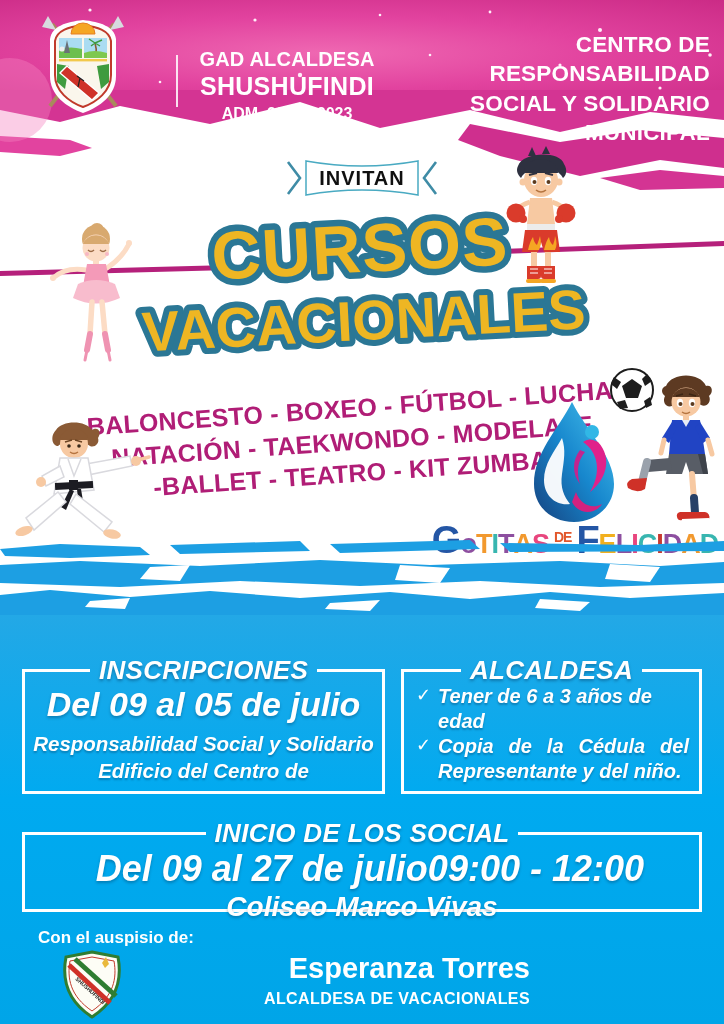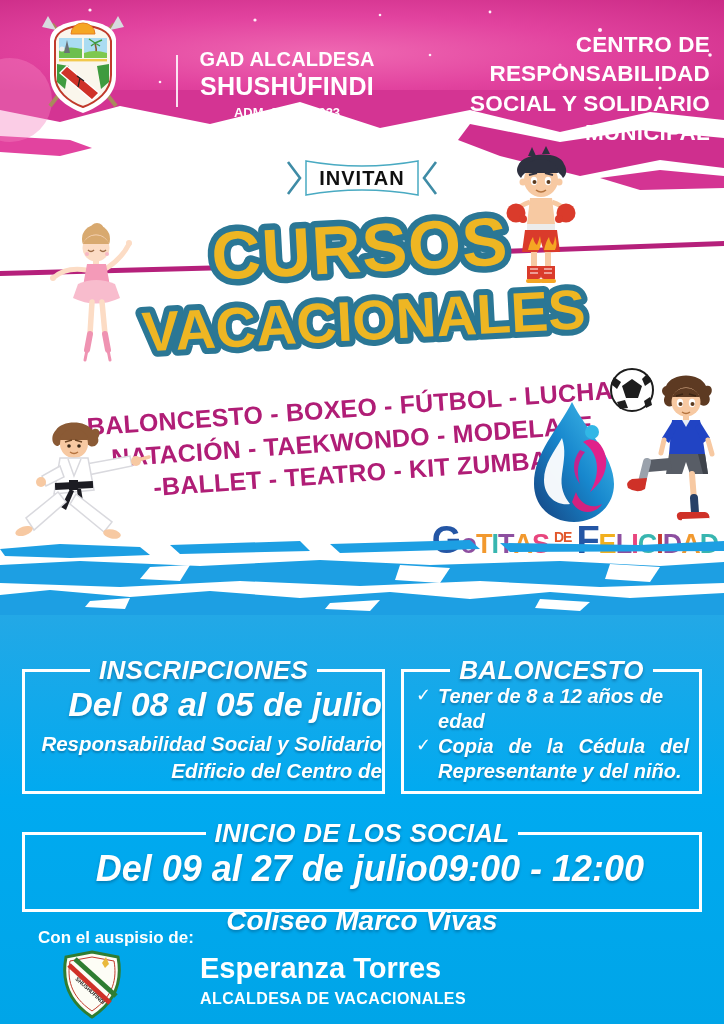--- a/index.html
+++ b/index.html
@@ -12,21 +12,21 @@
   .header-band{
     position:absolute;left:0;top:0;width:724px;height:96px;
     background:radial-gradient(ellipse at 45% 55%, #ef68b2 0%, #e2439f 48%, #cb2b86 100%);
   }
   .header-decor{position:absolute;left:0;top:0;pointer-events:none;}
   .hdr-shield{position:absolute;left:34px;top:16px;}
   .hdr-divider{position:absolute;left:176px;top:55px;width:2px;height:52px;background:rgba(255,255,255,.85);}
   .org-block{position:absolute;left:194px;top:48px;width:186px;text-align:center;color:#fff;}
   .org-line1{font-size:20px;font-weight:bold;letter-spacing:.2px;}
   .org-line2{font-size:25px;font-weight:bold;letter-spacing:.3px;margin-top:1px;}
-  .org-line3{font-size:13px;font-weight:bold;margin-top:4px;}
+  .org-line3{font-size:16px;font-weight:bold;margin-top:4px;}
   .center-block{position:absolute;left:358px;top:30px;width:352px;text-align:right;color:#fff;}
   .center-line{font-size:22.5px;font-weight:bold;line-height:1.3;letter-spacing:.2px;}
   
   .invitan{position:absolute;left:282px;top:154px;}
   
   .mag-line{position:absolute;height:5px;background:#b5207b;}
   .mag-line.left{left:-6px;top:268px;width:236px;transform:rotate(-1.5deg);}
   .mag-line.right{left:494px;top:245px;width:236px;transform:rotate(-2deg);}
   
   .title-svg{position:absolute;left:92px;top:208px;transform:rotate(-3deg);}
@@ -57,38 +57,38 @@
     background:linear-gradient(180deg,#23a8e6 0%,#00aaf0 45%,#00a5e8 100%);
   }
   .blue-brush{position:absolute;left:0;top:535px;}
   .panel{position:absolute;border:3px solid #fff;border-top:none;color:#fff;}
   .panel-title{position:absolute;top:-17px;left:-3px;right:-3px;display:flex;align-items:center;}
   .panel-title::before,.panel-title::after{content:"";flex:1;height:3px;background:#fff;}
   .panel-title span{
     margin:0 9px;font-style:italic;font-weight:bold;font-size:26px;letter-spacing:.3px;
     text-shadow:0 2px 3px rgba(0,30,60,.35);white-space:nowrap;
   }
-  .insc-panel{left:22px;top:672px;width:357px;height:119px;text-align:right;}
+  .insc-panel{left:22px;top:672px;width:357px;height:119px;text-align:center;}
   .insc-dates{font-style:italic;font-weight:bold;font-size:34px;margin-top:13px;text-shadow:0 2px 3px rgba(0,30,60,.3);}
   .insc-place{font-style:italic;font-weight:bold;font-size:20.5px;line-height:1.3;margin-top:7px;text-shadow:0 2px 2px rgba(0,30,60,.3);}
   .req-panel{left:401px;top:672px;width:295px;height:119px;}
   .req-item{display:flex;gap:7px;margin:0 10px 0 12px;}
   .req-item:nth-of-type(1){margin-top:18px;}
   .req-item:nth-of-type(2){margin-top:12px;}
   .check{font-size:18px;font-weight:bold;line-height:1.3;}
   .req-text{flex:1;font-style:italic;font-weight:bold;font-size:20px;line-height:1.25;text-shadow:0 2px 2px rgba(0,30,60,.3);}
   .req-text.justify{text-align:justify;}
   .start-panel{left:22px;top:835px;width:674px;height:74px;}
   .start-row{display:flex;justify-content:flex-end;margin:13px 55px 0 45px;
     font-style:italic;font-weight:bold;font-size:36px;text-shadow:0 2px 3px rgba(0,30,60,.3);}
-  .start-venue{text-align:center;font-style:italic;font-weight:bold;font-size:28px;margin-top:15px;text-shadow:0 2px 3px rgba(0,30,60,.3);}
+  .start-venue{text-align:center;font-style:italic;font-weight:bold;font-size:28px;margin-top:1px;text-shadow:0 2px 3px rgba(0,30,60,.3);}
   
   .sponsor-label{position:absolute;left:38px;top:928px;color:#fff;font-weight:bold;font-size:17px;}
   .club-shield{position:absolute;left:58px;top:950px;}
-  .mayor-block{position:absolute;left:200px;top:952px;width:330px;text-align:left;color:#fff;}
+  .mayor-block{position:absolute;left:200px;top:952px;width:330px;text-align:right;color:#fff;}
   .mayor-name{font-weight:bold;font-size:29px;}
   .mayor-title{font-size:16px;font-weight:600;margin-top:5px;letter-spacing:.4px;}
 </style>
 </head>
 <body>
 
 <div id="poster">
 
   <div class="header-band"></div>
 
@@ -324,34 +324,34 @@
       <path d="M540,64 L590,67 L580,76 L535,73 Z"></path>
     </g>
   </svg>
 
   <div class="blue-section"></div>
 
   <div class="panel insc-panel">
     <div class="panel-title">
       <span>INSCRIPCIONES</span>
     </div>
-    <div class="insc-dates">Del 08 al 05 de julio</div>
+    <div class="insc-dates">Del 09 al 05 de julio</div>
     <div class="insc-place">
       <div>Responsabilidad Social y Solidario</div>
       <div>Edificio del Centro de</div>
     </div>
   </div>
 
   <div class="panel req-panel">
     <div class="panel-title">
-      <span>BALONCESTO</span>
+      <span>ALCALDESA</span>
     </div>
     <div class="req-item">
       <span class="check">✓</span>
-      <span class="req-text">Tener de 8 a 12 años de edad</span>
+      <span class="req-text">Tener de 6 a 3 años de edad</span>
     </div>
     <div class="req-item">
       <span class="check">✓</span>
       <span class="req-text justify">Copia de la Cédula del Representante y del niño.</span>
     </div>
   </div>
 
   <div class="panel start-panel">
     <div class="panel-title">
       <span>INICIO DE LOS SOCIAL</span>

